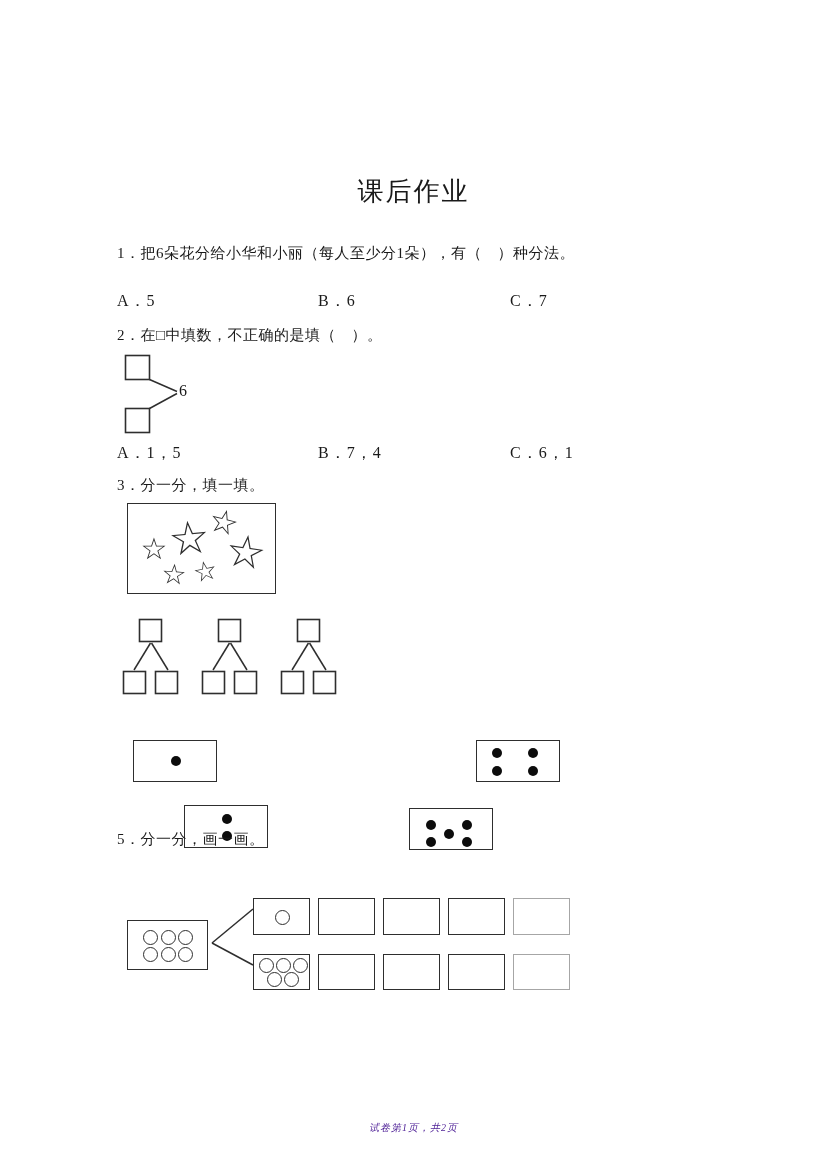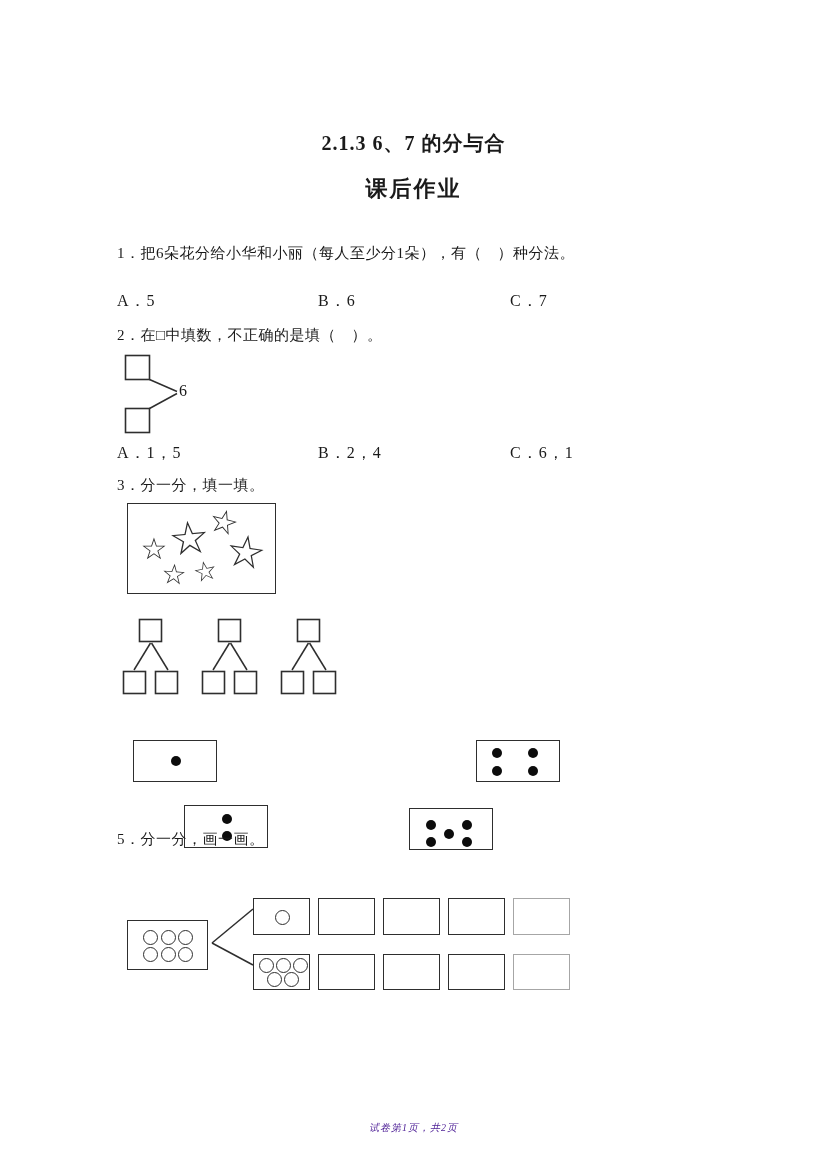--- a/index.html
+++ b/index.html
@@ -3,21 +3,21 @@
 <meta charset="utf-8">
 <style>
   html,body{margin:0;padding:0;background:#fff;}
   .page{
     position:relative;width:827px;height:1169px;margin:0 auto;background:#ffffff;
     font-family:"Liberation Serif","DejaVu Serif",serif;color:#1a1a1a;overflow:hidden;
   }
   .title{position:absolute;left:0;right:0;top:130px;text-align:center;
          font-size:20px;font-weight:bold;letter-spacing:1px;}
   .subtitle{position:absolute;left:0;right:0;top:174px;text-align:center;
-         font-size:22px;font-weight:bold;letter-spacing:2px;}
+         font-size:26px;font-weight:normal;letter-spacing:2px;}
   .heading{position:absolute;left:110px;font-size:19px;font-weight:bold;
          letter-spacing:1px;white-space:nowrap;}
   .qtext{position:absolute;left:117px;font-size:15px;white-space:nowrap;letter-spacing:.5px;}
   .opt{position:absolute;font-size:16px;white-space:nowrap;letter-spacing:1px;}
   .opt.a{left:117px}.opt.b{left:318px}.opt.c{left:510px}
   .box{position:absolute;border:1.6px solid #2e2e2e;background:#fff;box-sizing:border-box;}
   .box.lite{border-color:#a6a6a6;}
   .dot{position:absolute;width:10px;height:10px;background:#0c0c0c;border-radius:50%;}
   .ring{position:absolute;width:15px;height:15px;border:1.6px solid #2e2e2e;
         border-radius:50%;box-sizing:border-box;background:#fff;}
@@ -28,42 +28,41 @@
         font-size:10px;color:#4c1d95;letter-spacing:1px;font-style:italic;}
   svg{position:absolute;overflow:visible;}
   svg line{stroke:#2e2e2e;stroke-width:1.5;}
   svg rect{stroke:#2e2e2e;stroke-width:1.6;fill:#ffffff;}
 </style>
 </head>
 <body>
 
 <div class="page">
 
-  <div class="title">2.1.3 6、7 的分与合</div>
   <div class="subtitle">课后作业</div>
 
 
   <div class="qtext" style="top:244px">1．把6朵花分给小华和小丽（每人至少分1朵），有（　）种分法。</div>
   <div>
     <span class="opt a" style="top:291px">A．5</span>
     <span class="opt b" style="top:291px">B．6</span>
     <span class="opt c" style="top:291px">C．7</span>
   </div>
 
   <div class="qtext" style="top:326px">2．在□中填数，不正确的是填（　）。</div>
   <svg style="left:122px;top:352px" width="75" height="86">
     <rect x="3.5" y="3.5" width="24" height="24"></rect>
     <rect x="3.5" y="56.5" width="24" height="24"></rect>
     <line x1="27.5" y1="27.5" x2="55" y2="39.5"></line>
     <line x1="27.5" y1="56.5" x2="55" y2="41.5"></line>
   </svg>
   <span class="num6" style="left:179px;top:382px">6</span>
   <div>
     <span class="opt a" style="top:443px">A．1，5</span>
-    <span class="opt b" style="top:443px">B．2，4</span>
+    <span class="opt b" style="top:443px">B．7，4</span>
     <span class="opt c" style="top:443px">C．6，1</span>
   </div>
 
   <div class="qtext" style="top:476px">3．分一分，填一填。</div>
   <div class="box" style="left:127px;top:503px;width:149px;height:91px">
     <span class="star" style="left:26px;top:45px;font-size:30px">☆</span>
     <span class="star" style="left:61px;top:34px;font-size:46px;transform:translate(-50%,-50%) rotate(-6deg)">☆</span>
     <span class="star" style="left:96px;top:18px;font-size:33px;transform:translate(-50%,-50%) rotate(14deg)">☆</span>
     <span class="star" style="left:118px;top:48px;font-size:45px;transform:translate(-50%,-50%) rotate(8deg)">☆</span>
     <span class="star" style="left:46px;top:71px;font-size:28px;transform:translate(-50%,-50%) rotate(4deg)">☆</span>

